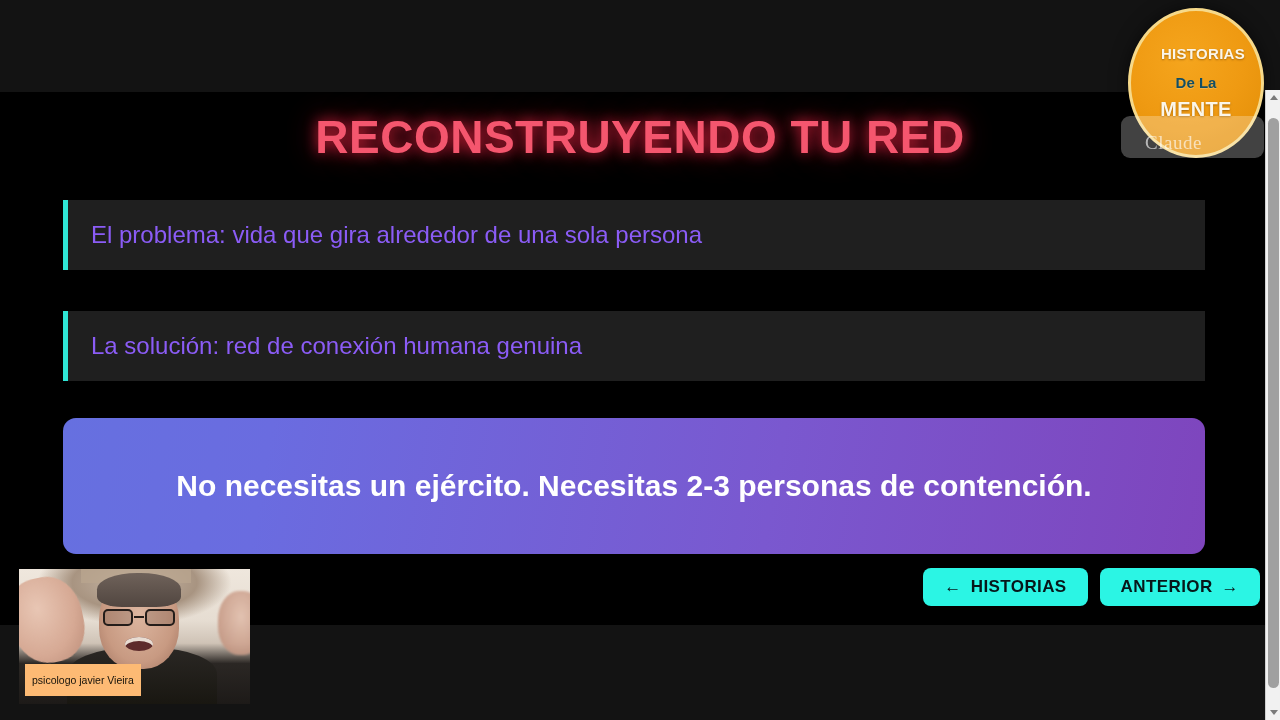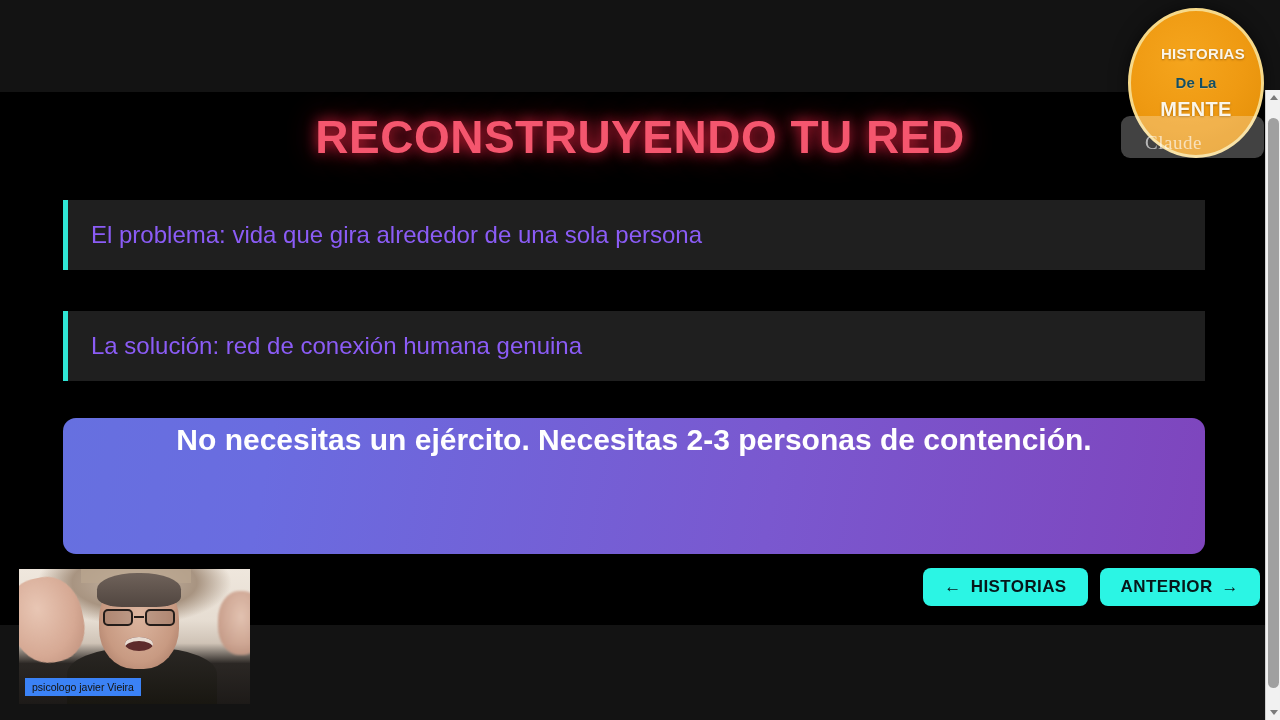--- a/index.html
+++ b/index.html
@@ -45,21 +45,21 @@
     padding-left:23px;
     font-size:24px; color:#8b5cf6; font-weight:400;
     white-space:nowrap;
   }
 
   
   .highlight {
     position:absolute; left:63px; top:326px; width:1142px; height:136px;
     border-radius:13px;
     background:linear-gradient(100deg,#6670e0 0%, #6a6ce0 18%, #7a58cf 62%, #7e45bd 100%);
-    display:flex; align-items:flex-start; justify-content:center;
+    display:flex; align-items:center; justify-content:center;
     padding:0 55px;
   }
   .highlight-text {
     text-align:center;
     font-size:30px; font-weight:bold; color:#ffffff; line-height:1.45;
   }
 
   
   .nav {
     position:absolute; right:20px; top:476px;
@@ -134,23 +134,23 @@
     background:#5d2b2b;
     box-shadow:inset 0 4px 0 #e8dcd2;
   }
   .cam-shirt {
     position:absolute; left:48px; bottom:-6px; width:150px; height:62px;
     border-radius:42% 42% 0 0;
     background:linear-gradient(180deg,#2a2724 0%, #17150f 100%);
   }
   .cam-label {
     position:absolute; left:6px; bottom:8px;
-    background:#3b82f6; color:#15120a;
+    background:#fdba74; color:#15120a;
     font-size:10.5px; font-weight:400;
-    padding:3px 7px;
+    padding:10px 7px;
     z-index:4;
     white-space:nowrap;
   }
 
   
   .logo {
     position:absolute; left:1128px; top:8px; width:136px; height:150px;
     z-index:40;
   }
   .logo-circle {

